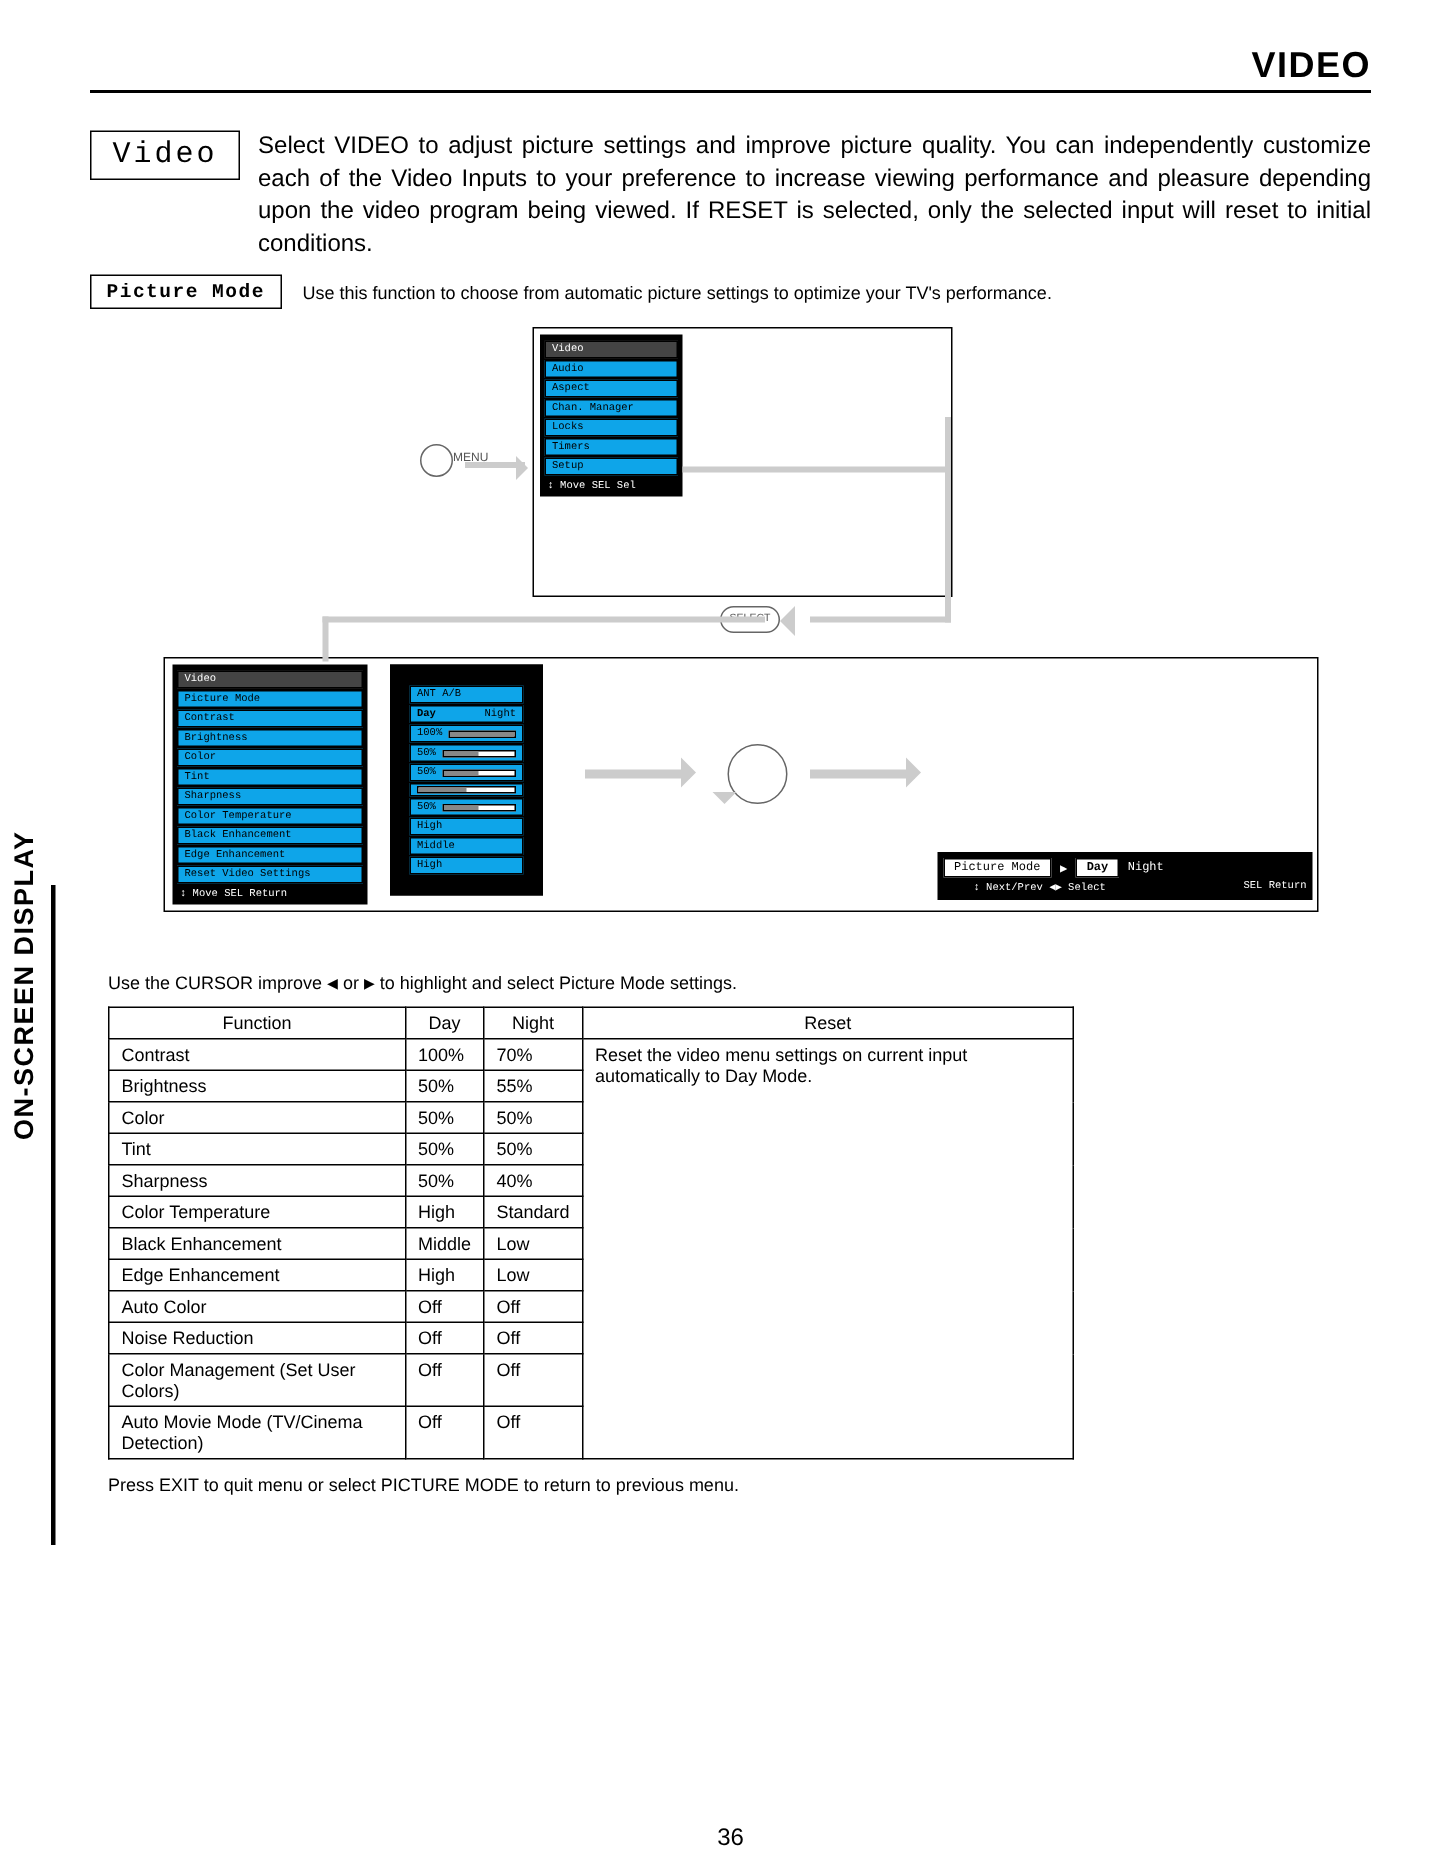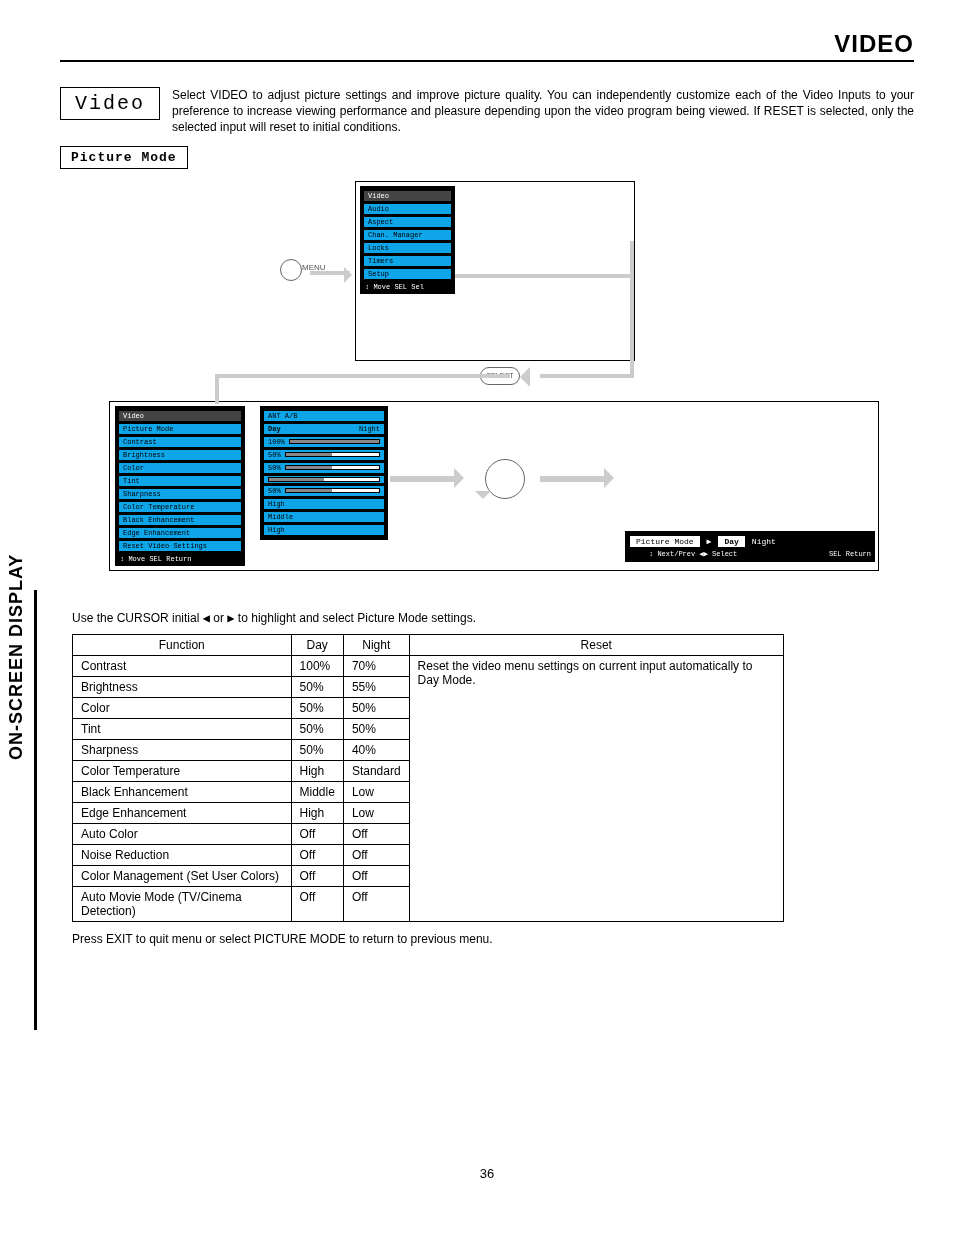--- a/index.html
+++ b/index.html
@@ -24,21 +24,21 @@
   }
   .intro-row { display: flex; align-items: flex-start; gap: 12px; margin-bottom: 10px; }
   .video-box {
     border: 1px solid #000;
     padding: 4px 14px;
     font-family: "Courier New", monospace;
     font-size: 20px;
     letter-spacing: 2px;
     flex: 0 0 auto;
   }
-  .intro-text { flex: 1; font-size: 12px; text-align: justify; line-height: 1.35; }
+  .intro-text { flex: 1; font-size: 16px; text-align: justify; line-height: 1.35; }
   .pm-row { display: flex; align-items: center; gap: 14px; margin-bottom: 12px; }
   .pm-label {
     border: 1px solid #000;
     padding: 3px 10px;
     font-family: "Courier New", monospace;
     font-weight: bold;
     font-size: 13px;
     letter-spacing: 1px;
   }
   .pm-text { font-size: 12px; }
@@ -61,21 +61,21 @@
     background:#0ea5e9; color:#000;
     border:1px solid #000;
     padding:1px 4px; margin:1px 0;
     font-size:7px;
   }
   .osd-item.hl { background:#444; color:#fff; }
   .osd-foot { color:#fff; font-size:7px; padding:2px 2px 0 2px; }
 
   .osd.main { left:300px; top:5px; width:95px; }
   .osd.video { left:55px; top:225px; width:130px; }
-  .osd.vals { left:200px; top:225px; width:128px; border:1px solid #000; background:#000; padding:2px; }
+  .osd.vals { left:200px; top:225px; width:102px; border:1px solid #000; background:#000; padding:12px; }
   .vals .osd-item{ display:flex; justify-content:space-between; align-items:center; gap:4px; }
   .bar { flex:1; height:5px; background:#fff; border:1px solid #000; position:relative; }
   .bar::after{ content:""; position:absolute; left:0; top:0; bottom:0; width:var(--pct,50%); background:#888; }
 
   .circle-btn {
     position:absolute; width:22px; height:22px; border:1px solid #666; border-radius:50%;
   }
   .menu-btn { left:220px; top:78px; }
   .menu-lbl { position:absolute; left:242px; top:82px; font-size:8px; color:#555; }
   .sel-btn {
@@ -119,21 +119,21 @@
   .bb{ position:absolute; border:1px solid #000; }
   .bb1{ left:295px; top:0; width:280px; height:180px; }
   .bb2{ left:49px; top:220px; width:770px; height:170px; }
 
   
   .body-text { font-size:12px; margin:10px 0 8px 12px; }
   .body-text .lt{ font-family:"Courier New",monospace; }
 
   table.settings {
     border-collapse: collapse;
-    width: 712px;
+    width: 644px;
     margin-left: 12px;
     font-size: 12px;
   }
   table.settings th, table.settings td {
     border: 1px solid #000;
     padding: 3px 8px;
     text-align: left;
     vertical-align: top;
   }
   table.settings th { font-weight: normal; text-align: center; }
@@ -146,34 +146,35 @@
     transform: rotate(-90deg);
     transform-origin: left top;
     font-weight: bold;
     font-size: 18px;
     letter-spacing: 1px;
     white-space: nowrap;
   }
   .side-line{
     position:absolute; left:34px; top:590px; width:3px; height:440px; background:#000;
   }
-  .page-num { text-align:center; font-size:13px; margin-top:220px; }
+  .page-num { text-align:center; font-size:16px; margin-top:220px; }
 </style>
 </head>
 <body>
 
 <div class="page-header">VIDEO</div>
 
 <div class="intro-row">
   <div class="video-box">Video</div>
   <div class="intro-text">Select VIDEO to adjust picture settings and improve picture quality.  You can independently customize each of the Video Inputs to your preference to increase viewing performance and pleasure depending upon the video program being viewed.  If RESET is selected, only the selected input will reset to initial conditions.</div>
 </div>
 
 <div class="pm-row">
   <div class="pm-label">Picture Mode</div>
+  <div class="pm-text">Use this function to choose from automatic picture settings to optimize your TV's performance.</div>
 </div>
 
 <div class="diag">
   <div class="bb bb1"></div>
   <div class="bb bb2"></div>
 
   <div class="circle-btn menu-btn"></div>
   <div class="menu-lbl">MENU</div>
   <div class="arrow-h a1"></div>
 
@@ -254,21 +255,21 @@
       <span style="color:#fff">Night</span>
     </div>
     <div class="pm-sub">
       <span><span>↕ </span><span>Next/Prev</span> <span>◀▶ </span><span>Select</span></span>
       <span><span>SEL </span><span>Return</span></span>
     </div>
   </div>
 </div>
 
 <div class="body-text">
-  <span>Use the CURSOR initial </span><span class="lt">◀</span><span> or </span><span class="lt">▶</span><span> to highlight and select Picture Mode settings.</span>
+  <span>Use the CURSOR improve </span><span class="lt">◀</span><span> or </span><span class="lt">▶</span><span> to highlight and select Picture Mode settings.</span>
 </div>
 
 <table class="settings">
   <thead>
     <tr>
       <th>Function</th>
       <th>Day</th>
       <th>Night</th>
       <th>Reset</th>
     </tr>

